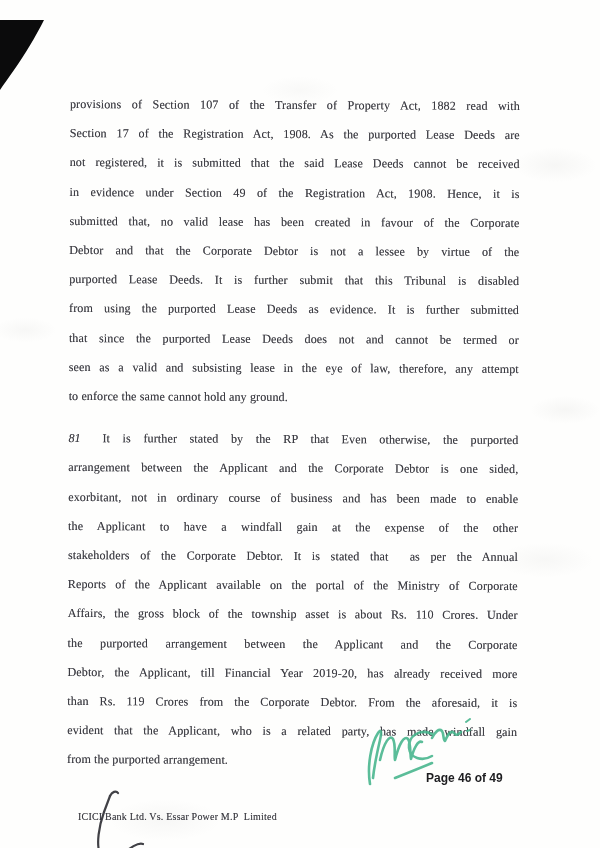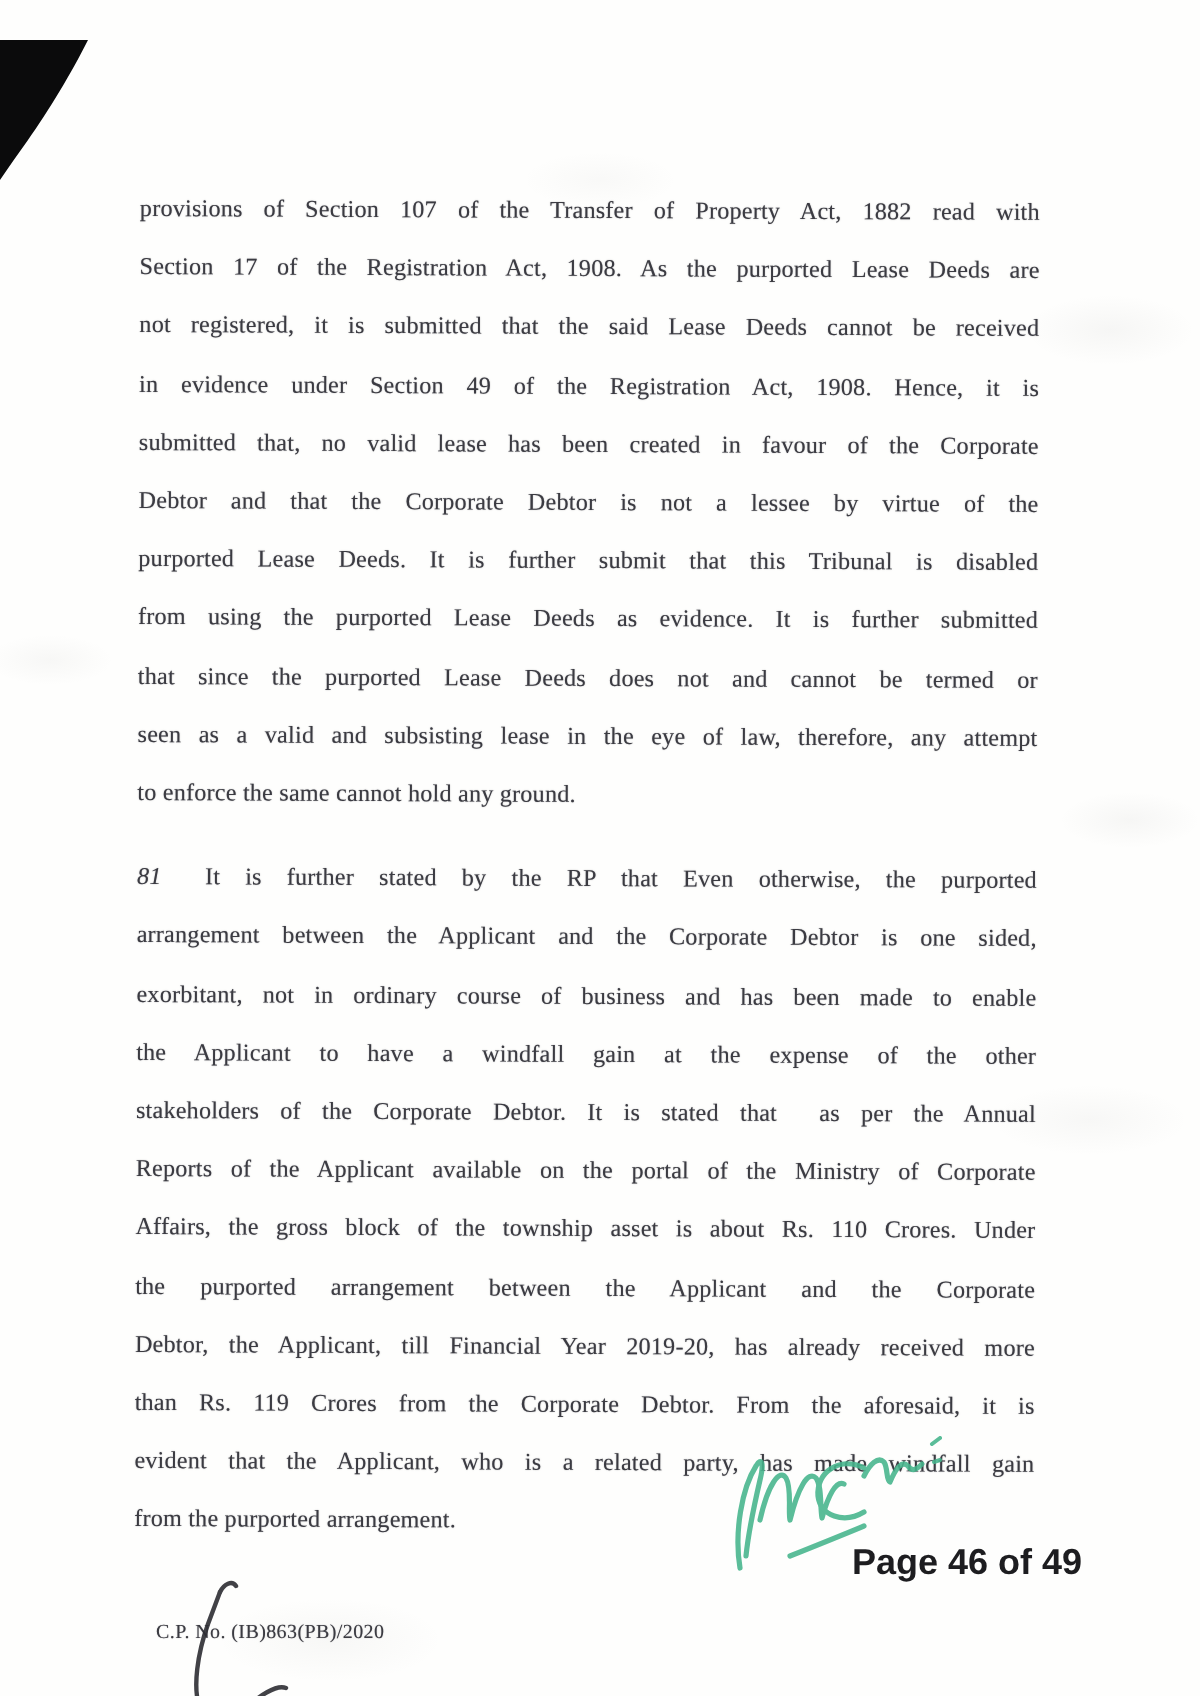--- a/index.html
+++ b/index.html
@@ -41,21 +41,21 @@
     position: absolute; left: 78px; top: 763px;
     font-size: 10px; line-height: 13.5px;
     color: #3b3b42;
     text-shadow: 0 0 0.5px rgba(59,59,66,0.5);
     letter-spacing: 0.2px;
     white-space: pre;
   }
   .page-indicator {
     position: absolute; left: 426px; top: 751px;
     font-family: "Liberation Sans", sans-serif;
-    font-weight: bold; font-size: 18px;
+    font-weight: bold; font-size: 12px;
     color: #1d1d20;
   }
 
   
   .corner-fold { position: absolute; left: 0; top: 0; }
   .signature { position: absolute; left: 340px; top: 688px; }
   .pen-scribble { position: absolute; left: 90px; top: 768px; }
 </style>
 </head>
 <body>
@@ -96,21 +96,20 @@
           <div class="tline">the purported arrangement between the Applicant and the Corporate</div>
           <div class="tline">Debtor, the Applicant, till Financial Year 2019-20, has already received more</div>
           <div class="tline">than Rs. 119 Crores from the Corporate Debtor. From the aforesaid, it is</div>
           <div class="tline">evident that the Applicant, who is a related party, has made windfall gain</div>
           <div class="tline">from the purported arrangement.</div>
         </div>
     </div>
   </div>
 
   <div class="footer-left">
-    <div>C.P. No. (IB)863(PB)/2020</div>
     <div>ICICI Bank Ltd. Vs. Essar Power M.P&nbsp; Limited</div>
   </div>
 
   <div class="page-indicator">Page 46 of 49</div>
 
   <svg class="signature" width="140" height="95" viewBox="0 0 140 95" aria-hidden="true">
     <g fill="none" stroke-linecap="round" stroke-linejoin="round" stroke-width="2.6" opacity="0.88" stroke="#45b58c">
       <path d="M30,76 C27,58 31,36 38,25 C41,20 42,24 40,32 C37,45 34,60 33,70"></path>
       <path d="M40,52 C44,34 50,26 53,31 C56,36 54,48 55,52 C59,36 64,27 68,31 C71,35 70,46 71,51 C74,40 78,32 82,34"></path>
       <path d="M92,26 C80,20 68,28 69,40 C70,50 82,54 92,48"></path>

